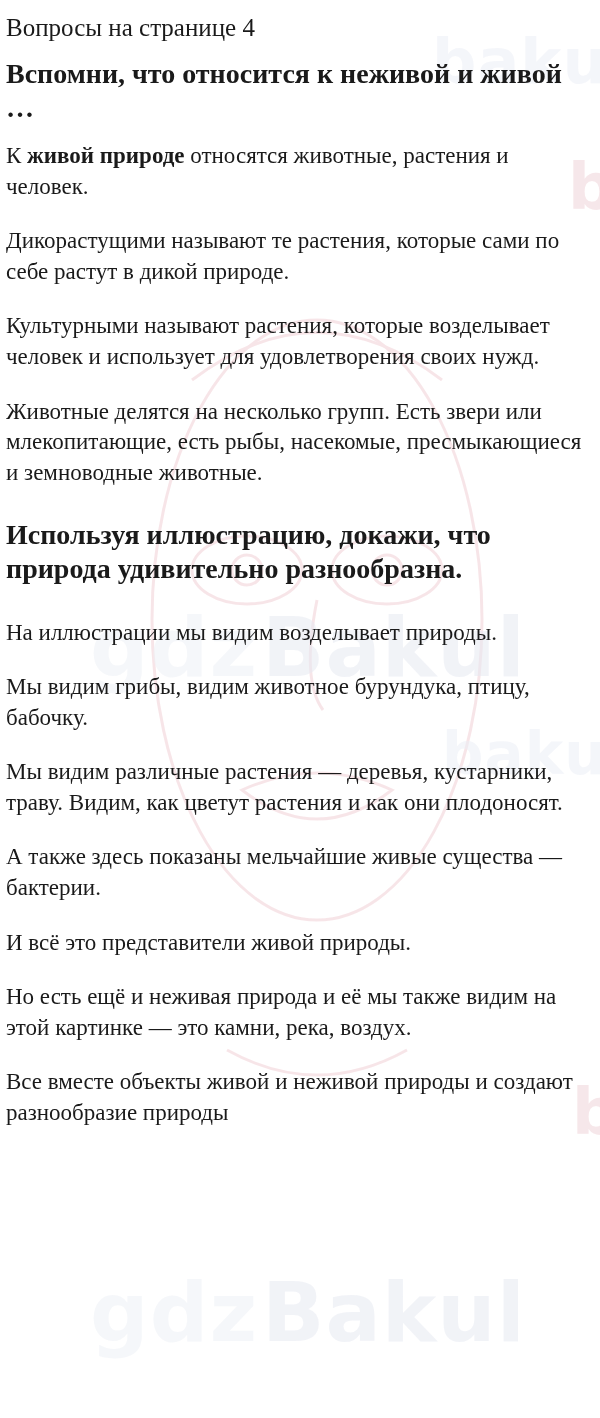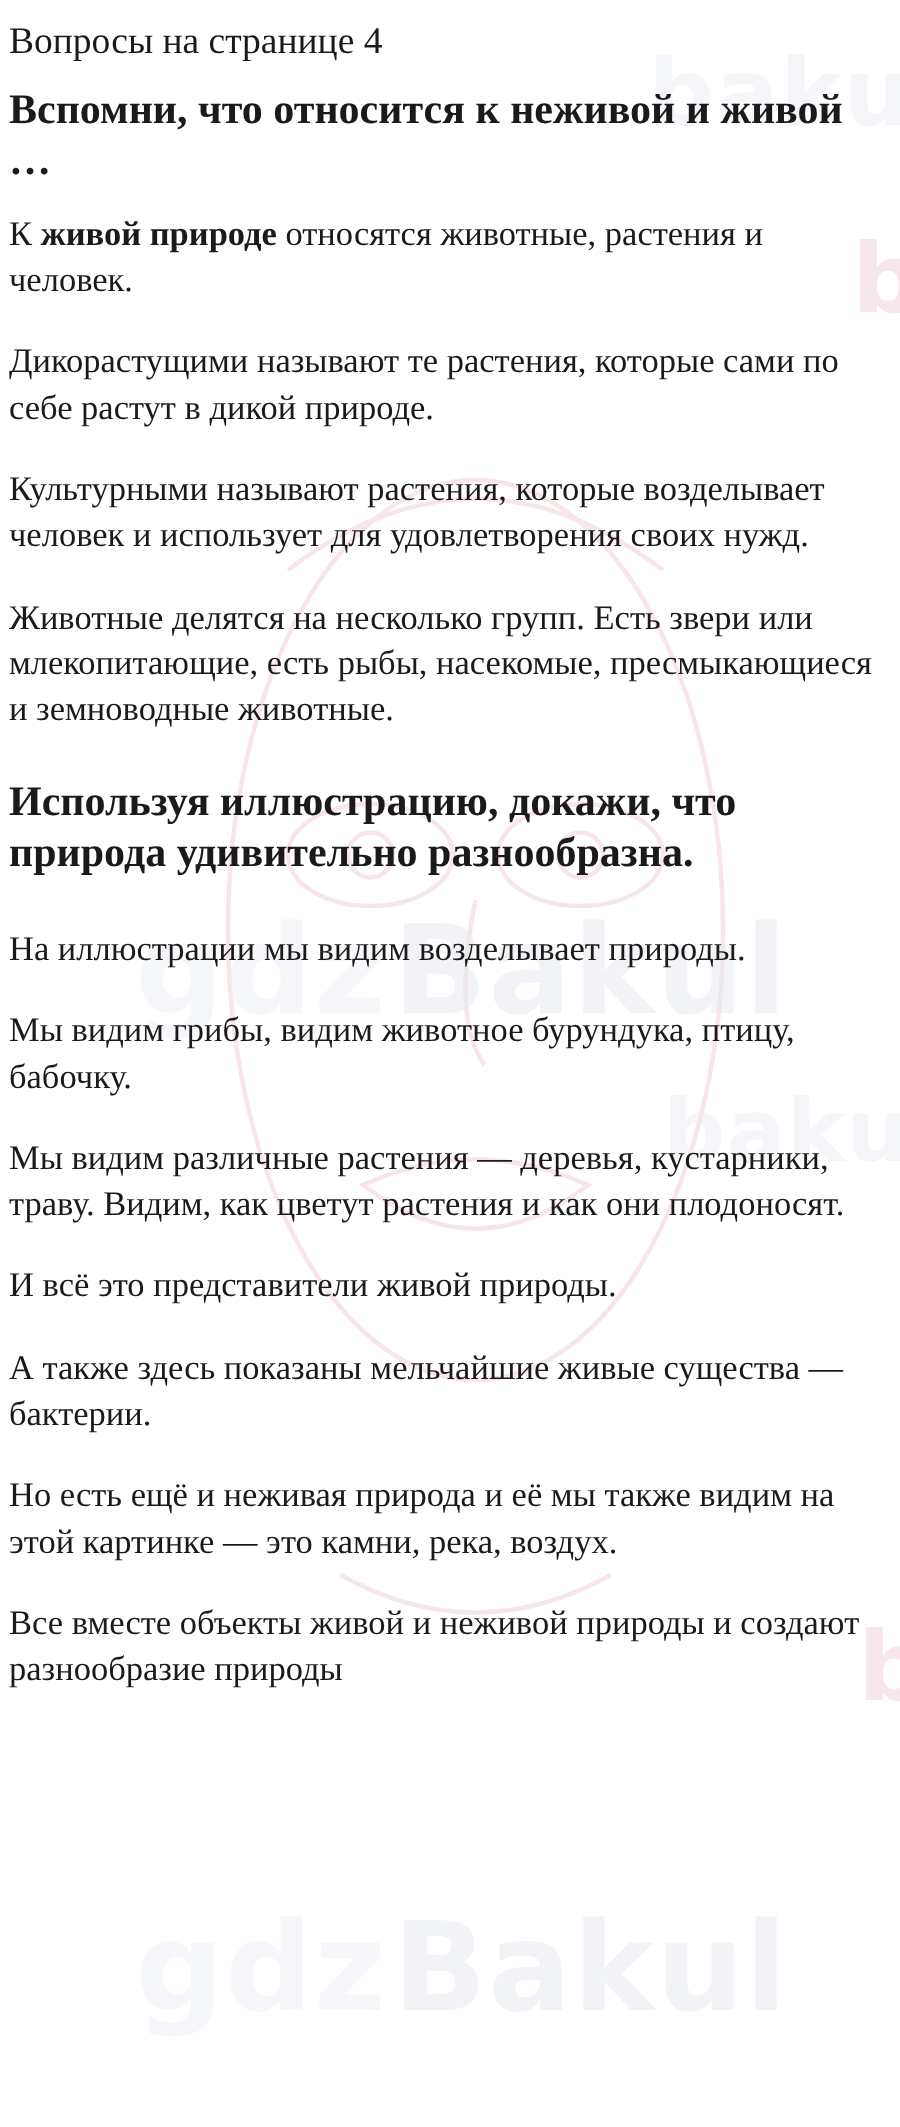--- a/index.html
+++ b/index.html
@@ -115,18 +115,18 @@
   <div id="sections">
       <h2 class="question">Вспомни, что относится к неживой и живой …</h2>
       <p class="para"><span>К </span><b>живой природе</b><span> относятся животные, растения и человек.</span></p>
       <p class="para"><span>Дикорастущими называют те растения, которые сами по себе растут в дикой природе.</span></p>
       <p class="para"><span>Культурными называют растения, которые возделывает человек и использует для удовлетворения своих нужд.</span></p>
       <p class="para"><span>Животные делятся на несколько групп. Есть звери или млекопитающие, есть рыбы, насекомые, пресмыкающиеся и земноводные животные.</span></p>
       <h2 class="question second">Используя иллюстрацию, докажи, что природа удивительно разнообразна.</h2>
       <p class="para"><span>На иллюстрации мы видим возделывает природы.</span></p>
       <p class="para"><span>Мы видим грибы, видим животное бурундука, птицу, бабочку.</span></p>
       <p class="para"><span>Мы видим различные растения — деревья, кустарники, траву. Видим, как цветут растения и как они плодоносят.</span></p>
+      <p class="para"><span>А также здесь показаны мельчайшие живые существа — бактерии.</span></p>
       <p class="para"><span>И всё это представители живой природы.</span></p>
-      <p class="para"><span>А также здесь показаны мельчайшие живые существа — бактерии.</span></p>
       <p class="para"><span>Но есть ещё и неживая природа и её мы также видим на этой картинке — это камни, река, воздух.</span></p>
       <p class="para"><span>Все вместе объекты живой и неживой природы и создают разнообразие природы</span></p>
     </div>
 </div>
 
 </body></html>

